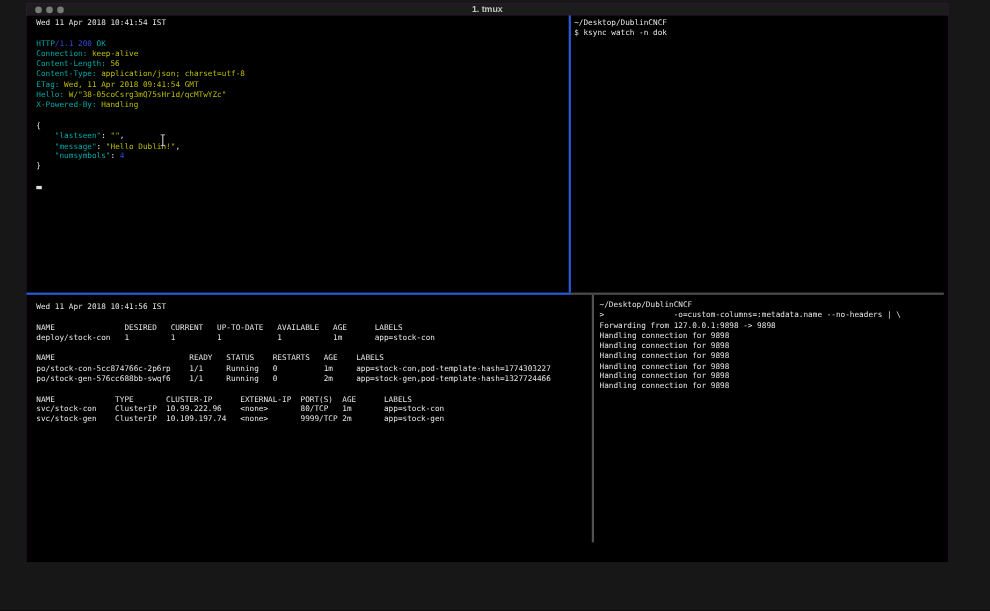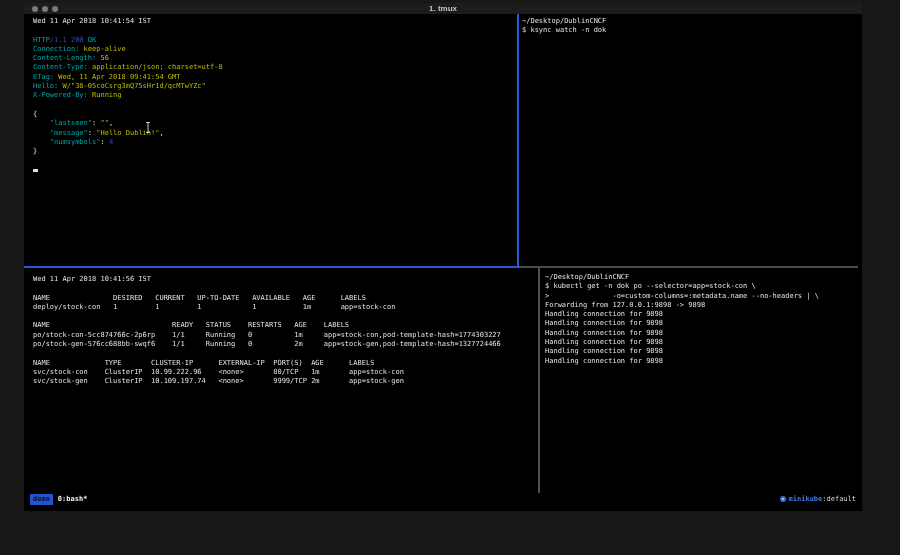--- a/index.html
+++ b/index.html
@@ -65,21 +65,21 @@
       <div class="pane tl">
         <div>
             <div class="tline"><span class="c-fg">Wed 11 Apr 2018 10:41:54 IST</span></div>
             <div class="tline"></div>
             <div class="tline"><span class="c-cyan">HTTP</span><span class="c-blue">/1.1 200 </span><span class="c-cyan">OK</span></div>
             <div class="tline"><span class="c-cyan">Connection:</span><span class="c-yellow"> keep-alive</span></div>
             <div class="tline"><span class="c-cyan">Content-Length:</span><span class="c-yellow"> 56</span></div>
             <div class="tline"><span class="c-cyan">Content-Type:</span><span class="c-yellow"> application/json; charset=utf-8</span></div>
             <div class="tline"><span class="c-cyan">ETag:</span><span class="c-yellow"> Wed, 11 Apr 2018 09:41:54 GMT</span></div>
             <div class="tline"><span class="c-cyan">Hello:</span><span class="c-yellow"> W/"38-05coCsrg3mQ75sHr1d/qcMTwYZc"</span></div>
-            <div class="tline"><span class="c-cyan">X-Powered-By:</span><span class="c-yellow"> Running</span></div>
+            <div class="tline"><span class="c-cyan">X-Powered-By:</span><span class="c-yellow"> Handling</span></div>
             <div class="tline"></div>
             <div class="tline"><span class="c-fg">{</span></div>
             <div class="tline"><span class="c-fg">    </span><span class="c-cyan">"lastseen"</span><span class="c-fg">: </span><span class="c-yellow">""</span><span class="c-fg">,</span></div>
             <div class="tline"><span class="c-fg">    </span><span class="c-cyan">"message"</span><span class="c-fg">: </span><span class="c-yellow">"Hello Dublin!"</span><span class="c-fg">,</span></div>
             <div class="tline"><span class="c-fg">    </span><span class="c-cyan">"numsymbols"</span><span class="c-fg">: </span><span class="c-blue">4</span></div>
             <div class="tline"><span class="c-fg">}</span></div>
             <div class="tline"></div>
           </div>
         <div class="tline"><span class="cursor"></span></div>
       </div>
@@ -111,44 +111,33 @@
             <div class="tline">svc/stock-con    ClusterIP  10.99.222.96    &lt;none&gt;       80/TCP   1m       app=stock-con</div>
             <div class="tline">svc/stock-gen    ClusterIP  10.109.197.74   &lt;none&gt;       9999/TCP 2m       app=stock-gen</div>
           </div>
       </div>
 
       <div class="vdiv bottom"></div>
 
       <div class="pane br">
         <div>
             <div class="tline">~/Desktop/DublinCNCF</div>
-            <div class="tline">$ kubectl get -n dok po --selector=app=stock-con \</div>
             <div class="tline">&gt;               -o=custom-columns=:metadata.name --no-headers | \</div>
             <div class="tline">Forwarding from 127.0.0.1:9898 -&gt; 9898</div>
             <div class="tline">Handling connection for 9898</div>
             <div class="tline">Handling connection for 9898</div>
             <div class="tline">Handling connection for 9898</div>
             <div class="tline">Handling connection for 9898</div>
             <div class="tline">Handling connection for 9898</div>
             <div class="tline">Handling connection for 9898</div>
           </div>
       </div>
 
       <div class="ibeam">
         <svg width="6" height="11" viewBox="0 0 6 11">
           <path d="M1 0.5 H5 M3 0.5 V10.5 M1 10.5 H5" stroke="#cfcfcf" stroke-width="1" fill="none"></path>
         </svg>
       </div>
 
-      <div class="statusbar">
-        <span class="session">demo</span>
-        <span class="wintab">0:bash*</span>
-        <span class="spacer"></span>
-        <span class="kube">
-          <span class="kube-icon"></span>
-          <span class="kube-ctx">minikube</span>
-          <span class="kube-ns">:default</span>
-        </span>
-      </div>
 
     </div>
   </div>
 </div>
 
 </body></html>

